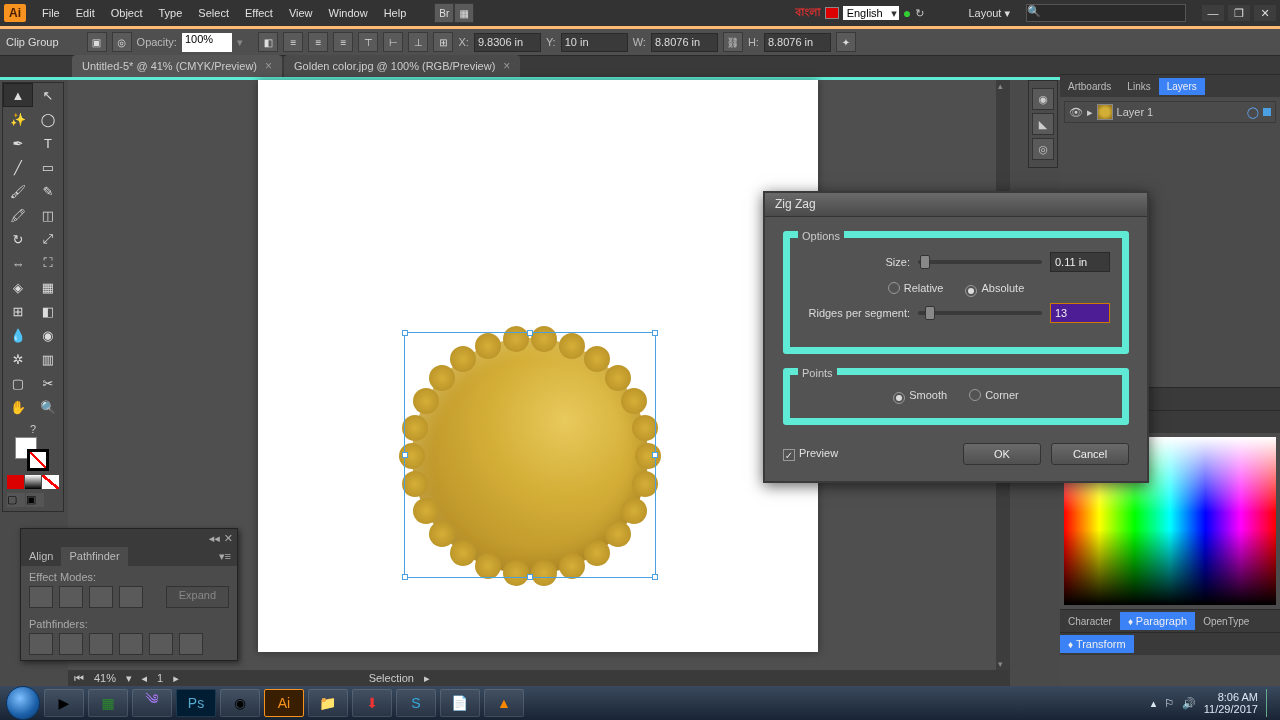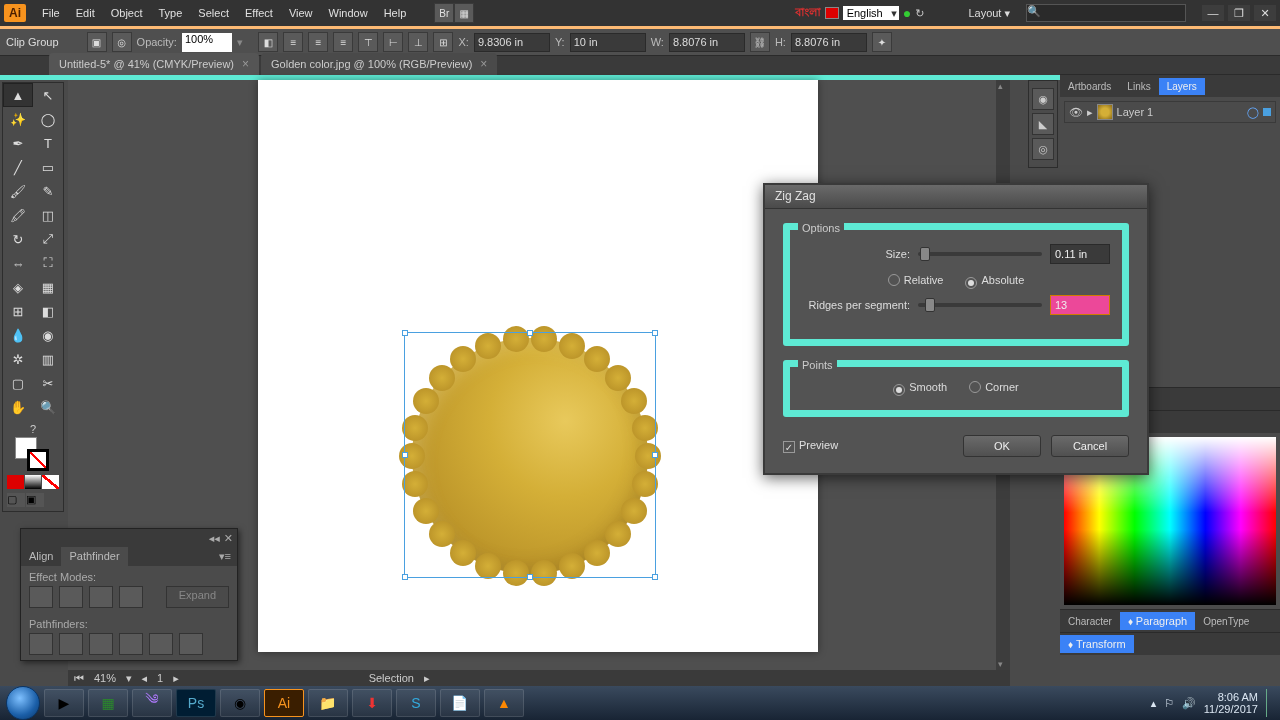--- a/index.html
+++ b/index.html
@@ -14,25 +14,25 @@
 .lang-select { background: #fff; color: #000; padding: 1px 16px 1px 4px; font-size: 11px; position: relative; }
 .lang-select::after { content: "▾"; position: absolute; right: 2px; color: #333; }
 .win-btn { width: 22px; height: 16px; background: #3d3d3d; color: #ddd; display: flex; align-items: center; justify-content: center; font-size: 11px; }
 .layout-dd { padding: 2px 12px 2px 6px; color: #ddd; }
 .search-box { width: 160px; height: 18px; background: #2a2a2a; border: 1px solid #555; }
 
 
 .controlbar { height: 30px; background: #4f4f4f; border-top: 3px solid #fdba74; border-bottom: 1px solid #2a2a2a; display: flex; align-items: center; padding: 0 6px; color: #ddd; gap: 5px; }
 .controlbar .label { color: #bbb; }
 .ctrl-icon { width: 20px; height: 20px; background: #5a5a5a; border: 1px solid #3a3a3a; display: flex; align-items: center; justify-content: center; font-size: 10px; }
-.ctrl-input { width: 76px; height: 19px; background: #3a3a3a; border: 1px solid #2a2a2a; color: #ddd; padding: 0 3px; }
+.ctrl-input { width: 67px; height: 19px; background: #3a3a3a; border: 1px solid #2a2a2a; color: #ddd; padding: 0 3px; }
 .opacity-dd { width: 50px; height: 19px; background: #fff; color: #000; padding: 0 3px; }
 
 
-.tabbar { height: 24px; background: #3a3a3a; border-bottom: 5px solid #5eead4; display: flex; align-items: flex-end; padding-left: 49px; }
+.tabbar { height: 24px; background: #3a3a3a; border-bottom: 3px solid #5eead4; display: flex; align-items: flex-end; padding-left: 72px; }
 .tab { padding: 4px 10px; background: #4a4a4a; color: #ccc; border-top-left-radius: 4px; border-top-right-radius: 4px; margin-right: 2px; display: flex; align-items: center; gap: 8px; }
 .tab.active { background: #555555; }
 .tab-close { color: #999; font-size: 12px; }
 
 
 .workspace { position: absolute; top: 80px; left: 68px; right: 270px; bottom: 34px; background: #4f4f4f; }
 .canvas-area { position: absolute; inset: 0 16px 16px 0; background: #4f4f4f; }
 .artboard { position: absolute; left: 190px; top: 0; width: 560px; height: 572px; background: #fff; box-shadow: 0 0 8px rgba(0,0,0,.4); }
 .scrollbar-v { position: absolute; right: 0; top: 0; bottom: 16px; width: 14px; background: #3d3d3d; }
 .scrollbar-v::before, .scrollbar-v::after { content: "▴"; color: #888; position: absolute; left: 2px; font-size: 9px; }
@@ -78,31 +78,31 @@
 .pf-header { height: 18px; background: #3a3a3a; display: flex; align-items: center; justify-content: flex-end; padding: 0 4px; color: #aaa; gap: 4px; font-size: 9px; }
 .pf-tabs { display: flex; background: #3a3a3a; }
 .pf-tab { padding: 3px 8px; color: #bbb; }
 .pf-tab.active { background: #4b4b4b; }
 .pf-section { padding: 5px 8px; color: #aaa; font-size: 10px; }
 .pf-btns { display: flex; gap: 6px; margin-top: 3px; }
 .pf-btn { width: 24px; height: 22px; background: #5a5a5a; border: 1px solid #333; }
 .expand-btn { margin-left: auto; padding: 2px 12px; background: #4a4a4a; border: 1px solid #333; color: #888; }
 
 
-.dialog { position: absolute; left: 763px; top: 183px; width: 386px; background: #535353; border: 2px solid #3a3a3a; box-shadow: 0 3px 14px rgba(0,0,0,.6); color: #e0e0e0; }
+.dialog { position: absolute; left: 763px; top: 191px; width: 386px; background: #535353; border: 2px solid #3a3a3a; box-shadow: 0 3px 14px rgba(0,0,0,.6); color: #e0e0e0; }
 .dialog-title { height: 24px; background: linear-gradient(#6a6a6a, #4a4a4a); padding: 4px 10px; font-size: 12px; border-bottom: 1px solid #333; }
 .dialog-body { padding: 14px 18px 16px; }
 .fieldset { border: 7px solid #5eead4; border-radius: 3px; padding: 14px 12px 14px; margin-bottom: 14px; position: relative; }
 .fieldset-legend { position: absolute; top: -8px; left: 8px; background: #535353; padding: 0 4px; color: #ccc; }
 .field-row { display: flex; align-items: center; margin-bottom: 10px; gap: 8px; }
 .field-row .lbl { width: 108px; text-align: right; color: #ddd; }
 .slider { flex: 1 0 110px; height: 4px; background: #3a3a3a; position: relative; border-radius: 2px; }
 .slider .thumb { position: absolute; top: -5px; width: 10px; height: 14px; background: #888; border: 1px solid #333; border-radius: 2px; }
 .num-input { width: 60px; height: 20px; background: #3a3a3a; border: 1px solid #2a2a2a; color: #eee; padding: 0 4px; }
-.num-input.hl { border: 1px solid #cf7a00; background: #ec4899; }
+.num-input.hl { border: 1px solid #cf7a00; background: #4c1d95; }
 .radio-row { display: flex; justify-content: center; gap: 22px; color: #ddd; }
 .radio { width: 12px; height: 12px; border-radius: 50%; border: 1px solid #999; display: inline-flex; align-items: center; justify-content: center; margin-right: 4px; vertical-align: -2px; }
 .radio.checked::after { content: ""; width: 6px; height: 6px; background: #ddd; border-radius: 50%; }
 .dialog-footer { display: flex; align-items: center; gap: 10px; padding-top: 4px; }
 .checkbox { width: 12px; height: 12px; border: 1px solid #999; display: inline-flex; align-items: center; justify-content: center; margin-right: 4px; vertical-align: -2px; }
 .checkbox.checked::after { content: "✓"; font-size: 10px; color: #ddd; }
 .dlg-btn { width: 78px; height: 22px; background: linear-gradient(#6a6a6a,#505050); border: 1px solid #333; color: #eee; display: flex; align-items: center; justify-content: center; border-radius: 3px; }
 
 
 .status { position: absolute; bottom: 34px; left: 68px; right: 270px; height: 16px; background: #3a3a3a; color: #ccc; display: flex; align-items: center; padding: 0 6px; gap: 10px; font-size: 10px; }

